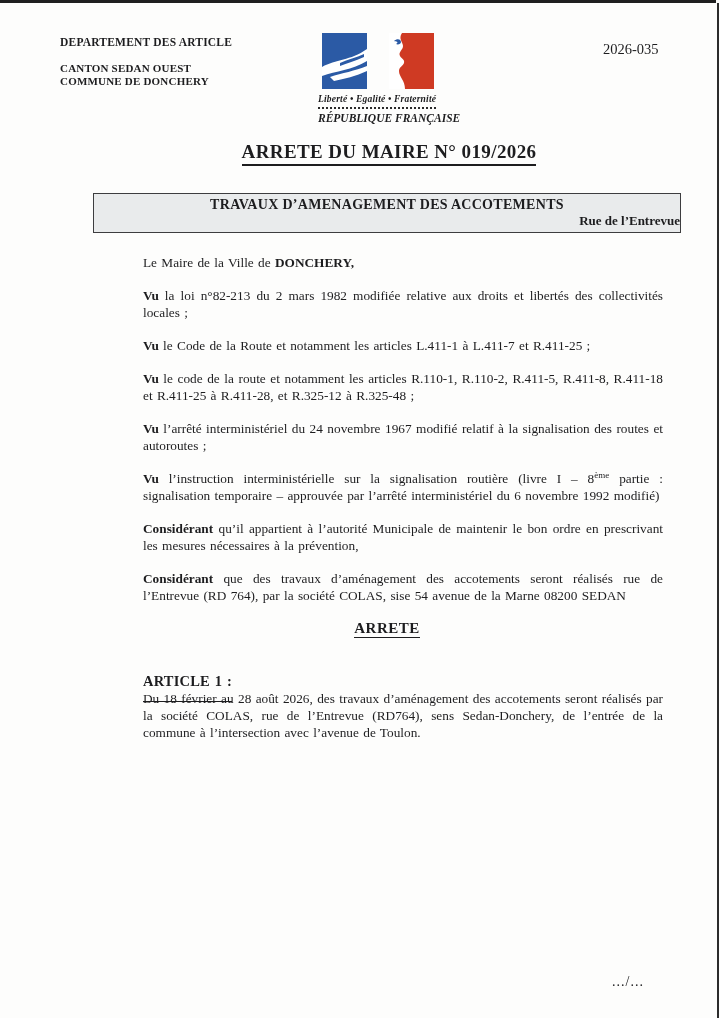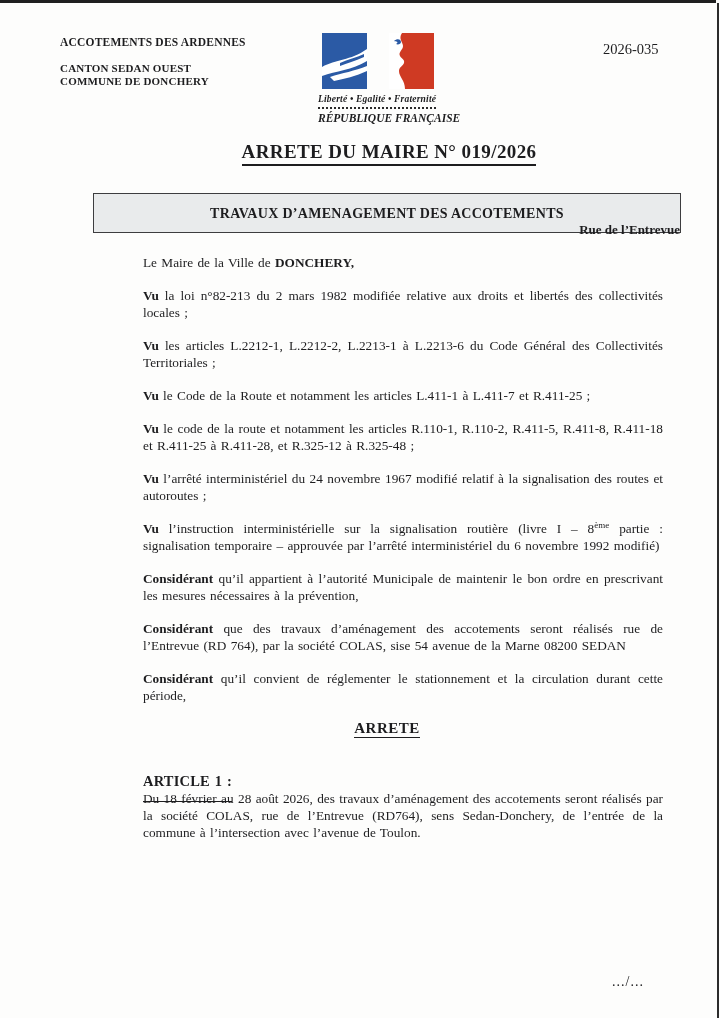--- a/index.html
+++ b/index.html
@@ -54,21 +54,21 @@
     text-align: center; font-weight: bold; font-size: 19px;
     letter-spacing: 0.4px;
   }
   .doc-title span {
     border-bottom: 2px solid #1d1d1f; padding-bottom: 2px;
   }
   
   .subject-box {
     position: absolute; left: 93px; top: 193px; width: 588px; height: 40px;
     background: #e9ebec; border: 1.4px solid #3d3d3f;
-    text-align: center; box-sizing: border-box; padding-top: 12px;
+    text-align: center; box-sizing: border-box; padding-top: 3px;
   }
   .subject-box .line1 { font-weight: bold; font-size: 14px; letter-spacing: 0.3px; }
   .subject-box .line2 { font-weight: bold; font-size: 13px; text-align: right; }
   
   .body-text {
     position: absolute; left: 143px; top: 254px; width: 520px;
     font-size: 13.3px; line-height: 17px;
     text-align: justify; word-spacing: 1px;
   }
   .body-text p.para { margin: 0 0 16px 0; }
@@ -92,21 +92,21 @@
 </style>
 </head>
 <body>
 
 <div class="page">
 
   <div class="scan-edge-top"></div>
   <div class="scan-edge-right"></div>
 
   <div class="header-left">
-    <div class="dept">ACCOTEMENTS DES ARDENNES</div>
+    <div class="dept">DEPARTEMENT DES ARTICLE</div>
     <div>CANTON SEDAN OUEST</div>
     <div>COMMUNE DE DONCHERY</div>
   </div>
 
   <div class="header-ref">2026-035</div>
 
   <div class="logo-block">
     <svg width="112" height="58" viewBox="0 0 112 58">
       <rect x="0" y="0" width="45" height="56" fill="#2b5aa5"></rect>
       <rect x="67" y="0" width="45" height="56" fill="#cf3a23"></rect>
@@ -130,28 +130,26 @@
 
   <div class="subject-box">
     <div class="line1">TRAVAUX D’AMENAGEMENT DES ACCOTEMENTS</div>
     <div class="line2">Rue de l’Entrevue</div>
   </div>
 
   <div class="body-text">
     <div>
         <p class="para"><span>Le Maire de la Ville de </span><b>DONCHERY,</b></p>
         <p class="para"><b>Vu</b><span> la loi n°82-213 du 2 mars 1982 modifiée relative aux droits et libertés des collectivités locales ;</span></p>
-        <p class="para"><b>Vu</b><span> les articles L.2212-1, L.2212-2, L.2213-1 à L.2213-6 du Code Général des Collectivités Territoriales ;</span></p>
         <p class="para"><b>Vu</b><span> le Code de la Route et notamment les articles L.411-1 à L.411-7 et R.411-25 ;</span></p>
         <p class="para"><b>Vu</b><span> le code de la route et notamment les articles R.110-1, R.110-2, R.411-5, R.411-8, R.411-18 et R.411-25 à R.411-28, et R.325-12 à R.325-48 ;</span></p>
         <p class="para"><b>Vu</b><span> l’arrêté interministériel du 24 novembre 1967 modifié relatif à la signalisation des routes et autoroutes ;</span></p>
         <p class="para"><b>Vu</b><span> l’instruction interministérielle sur la signalisation routière (livre I – 8</span><sup>ème</sup><span> partie : signalisation temporaire – approuvée par l’arrêté interministériel du 6 novembre 1992 modifié)</span></p>
         <p class="para"><b>Considérant</b><span> qu’il appartient à l’autorité Municipale de maintenir le bon ordre en prescrivant les mesures nécessaires à la prévention,</span></p>
         <p class="para"><b>Considérant</b><span> que des travaux d’aménagement des accotements seront réalisés rue de l’Entrevue (RD 764), par la société COLAS, sise 54 avenue de la Marne 08200 SEDAN</span></p>
-        <p class="para"><b>Considérant</b><span> qu’il convient de réglementer le stationnement et la circulation durant cette période,</span></p>
       </div>
 
     <p class="arrete-heading">
       <span>ARRETE</span>
     </p>
 
     <p class="article-heading">
       <span>ARTICLE 1 :</span>
     </p>
     <p class="para article-text">Du 18 février au 28 août 2026, des travaux d’aménagement des accotements seront réalisés par la société COLAS, rue de l’Entrevue (RD764), sens Sedan-Donchery, de l’entrée de la commune à l’intersection avec l’avenue de Toulon.</p>

